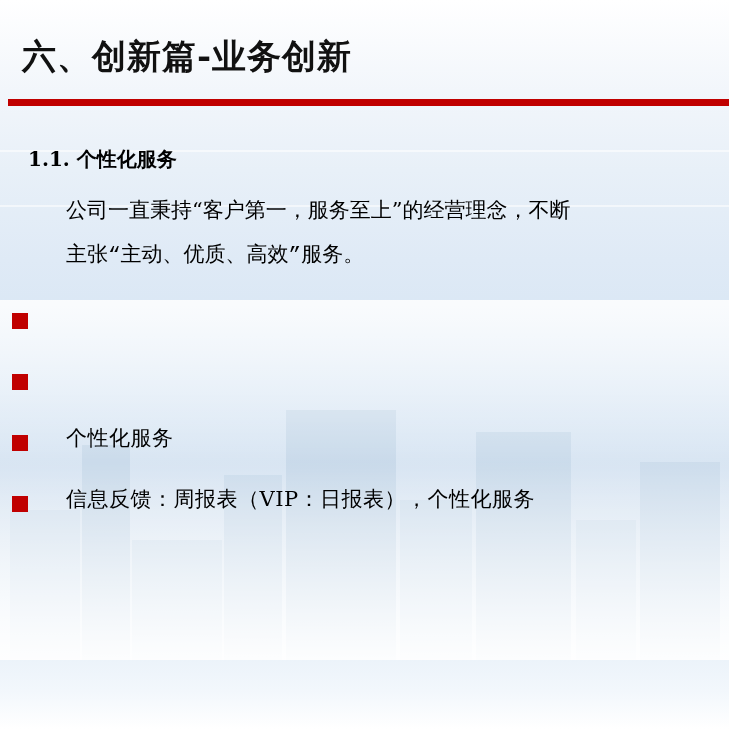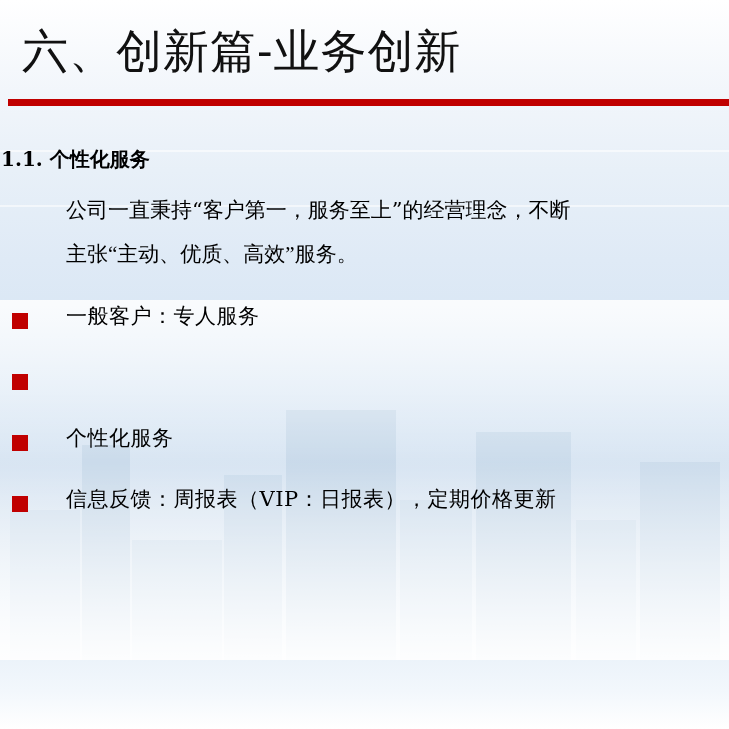--- a/index.html
+++ b/index.html
@@ -74,42 +74,42 @@
     position: absolute;
     left: 0; right: 0;
     height: 2px;
     background: rgba(255,255,255,0.55);
   }
 
   
   .title {
     position: absolute;
     left: 22px;
-    top: 21px;
-    font-size: 46px;
-    font-weight: normal;
+    top: 34px;
+    font-size: 34px;
+    font-weight: bold;
     color: #111111;
     letter-spacing: 1px;
     font-family: "DejaVu Serif", "Liberation Serif", serif;
     white-space: nowrap;
   }
 
   .title-rule {
     position: absolute;
     left: 8px;
     right: 0px;
     top: 99px;
     height: 7px;
     background: #c00000;
   }
 
   
   .heading {
     position: absolute;
-    left: 1px;
+    left: 28px;
     top: 146px;
     font-size: 20px;
     font-weight: bold;
     color: #000000;
     font-family: "DejaVu Serif", "Liberation Serif", serif;
     white-space: nowrap;
   }
 
   .para {
     position: absolute;
@@ -121,21 +121,21 @@
     color: #000000;
     font-family: "DejaVu Serif", "Liberation Serif", serif;
     white-space: nowrap;
   }
   .para-line2 {
     position: absolute;
     left: 66px;
     top: 240px;
     font-size: 21px;
     color: #000000;
-    font-family: Liberation Serif, serif;
+    font-family: Liberation Mono, monospace;
     white-space: nowrap;
   }
 
   .bullets {
     position: absolute;
     left: 12px;
     top: 300px;
     width: 720px;
   }
   .bullet-row {
@@ -188,28 +188,27 @@
   <div class="title-rule"></div>
 
   <div class="heading">1.1. 个性化服务</div>
 
   <div class="para">公司一直秉持“客户第一，服务至上”的经营理念，不断</div>
   <div class="para-line2">主张“主动、优质、高效”服务。</div>
 
   <div class="bullets">
     <div class="bullet-row">
       <span class="bullet-marker"></span>
-      <span class="bullet-text">一般客户：专人服务</span>
     </div>
     <div class="bullet-row">
       <span class="bullet-marker"></span>
     </div>
     <div class="bullet-row">
       <span class="bullet-marker"></span>
       <span class="bullet-text">个性化服务</span>
     </div>
     <div class="bullet-row">
       <span class="bullet-marker"></span>
-      <span class="bullet-text">信息反馈：周报表（VIP：日报表），定期价格更新</span>
+      <span class="bullet-text">信息反馈：周报表（VIP：日报表），个性化服务</span>
     </div>
   </div>
 
 </div>
 
 </body></html>

